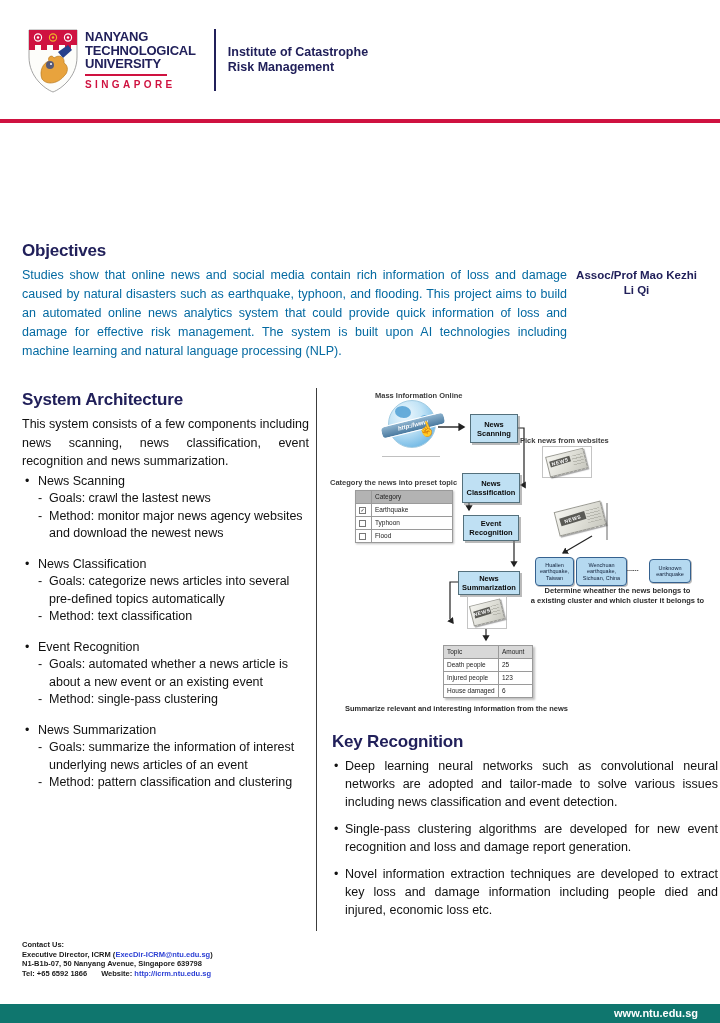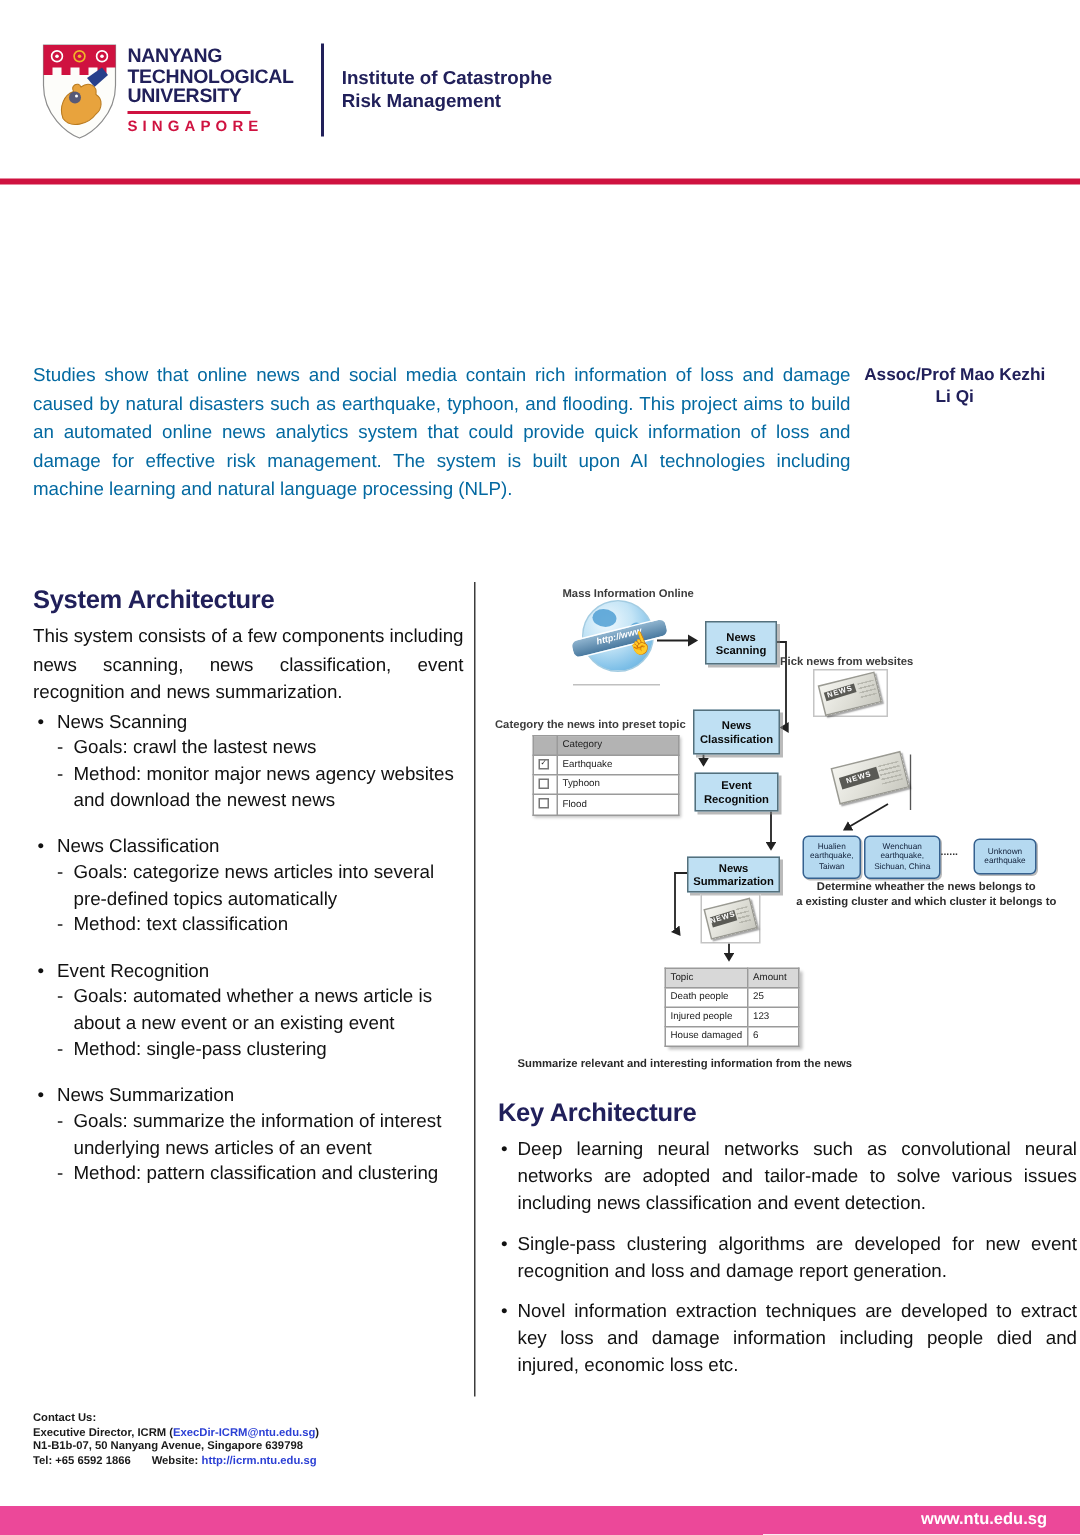--- a/index.html
+++ b/index.html
@@ -89,21 +89,21 @@
   
   .keytech{padding-left:2px;margin-top:6px;}
   .kt-li{position:relative;padding-left:13px;font-size:12.5px;line-height:18px;text-align:justify;margin-bottom:9px;}
   .kt-li::before{content:"\2022";position:absolute;left:2px;}
 
   
   .footer-contact{position:absolute;left:22px;top:941px;font-size:7.5px;line-height:8.5px;font-weight:bold;color:#1a1a1a;}
   .footer-contact .lnk{color:#2b3fd4;text-decoration:none;}
   .footer-contact div{margin-bottom:1px;}
   .tel-gap{display:inline-block;width:14px;}
-  .footer-bar{position:absolute;left:0;bottom:0;width:720px;height:19px;background:#ec4899;}
+  .footer-bar{position:absolute;left:0;bottom:0;width:720px;height:19px;background:#0f766e;}
   .footer-bar .url{position:absolute;right:22px;top:0;color:#fff;font-weight:bold;font-size:11px;line-height:19px;text-decoration:none;}
 </style>
 </head>
 <body>
 
 <div class="page">
 
   <div class="header-row">
     <svg class="shield" viewBox="0 0 50 64">
       <path d="M1,1 H49 V28 C49,48 33,60 25,63 C17,60 1,48 1,28 Z" fill="#fdfdfa" stroke="#8d8d8d" stroke-width="0.8"></path>
@@ -129,20 +129,21 @@
     <div class="hdr-divider"></div>
     <div class="institute">
       <div>Institute of Catastrophe</div>
       <div>Risk Management</div>
     </div>
   </div>
   <div class="red-rule"></div>
 
 
   <div class="objectives">
+    <div class="sec-h">Objectives</div>
     <div class="obj-row">
       <div class="obj-body">Studies show that online news and social media contain rich information of loss and damage caused by natural disasters such as earthquake, typhoon, and flooding. This project aims to build an automated online news analytics system that could provide quick information of loss and damage for effective risk management. The system is built upon AI technologies including machine learning and natural language processing (NLP).</div>
       <div class="authors">
         <div>Assoc/Prof Mao Kezhi</div>
         <div>Li Qi</div>
       </div>
     </div>
   </div>
 
   <div class="columns">
@@ -289,21 +290,21 @@
                 <td>House damaged</td>
               <td>6</td>
               </tr>
         </tbody>
           </table>
 
         <div class="dcaption" style="left:15px;top:316px;width:330px;text-align:left;">Summarize relevant and interesting information from the news</div>
       </div>
 
       <div class="keytech">
-        <div class="sec-h">Key Architecture</div>
+        <div class="sec-h">Key Recognition</div>
         <div class="kt-li">Deep learning neural networks such as convolutional neural networks are adopted and tailor-made to solve various issues including news classification and event detection.</div>
         <div class="kt-li">Single-pass clustering algorithms are developed for new event recognition and loss and damage report generation.</div>
         <div class="kt-li">Novel information extraction techniques are developed to extract key loss and damage information including people died and injured, economic loss etc.</div>
       </div>
     </div>
   </div>
 
   <div class="footer-contact">
     <div>Contact Us:</div>
     <div><span>Executive Director, ICRM (</span><a href="#" class="lnk">ExecDir-ICRM@ntu.edu.sg</a><span>)</span></div>

